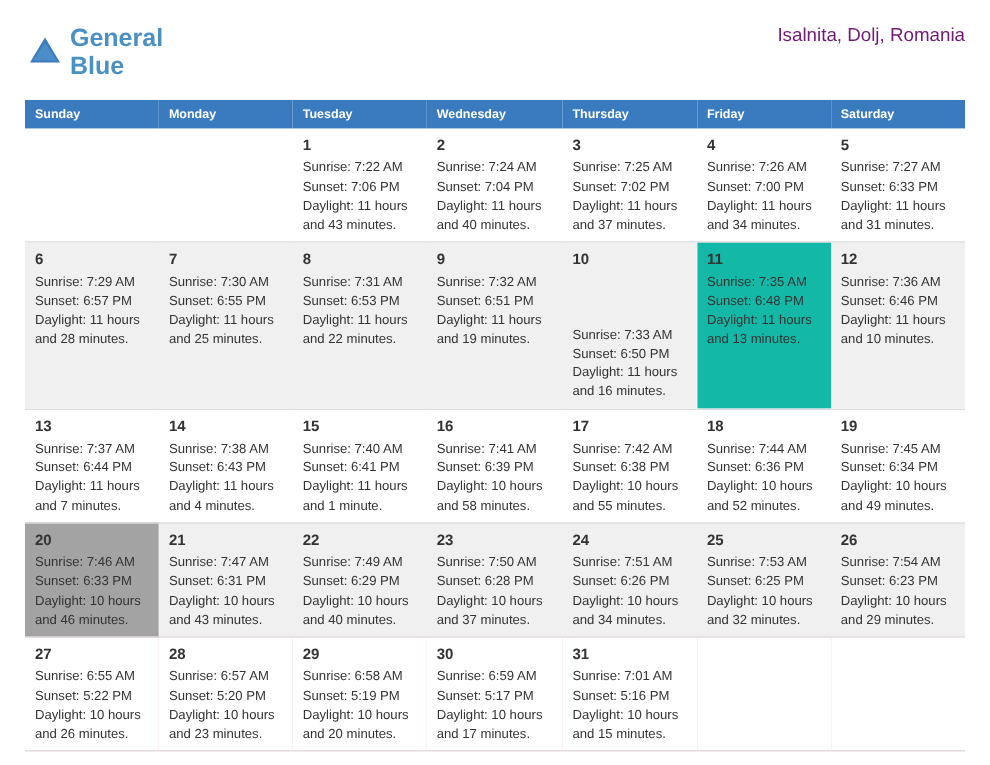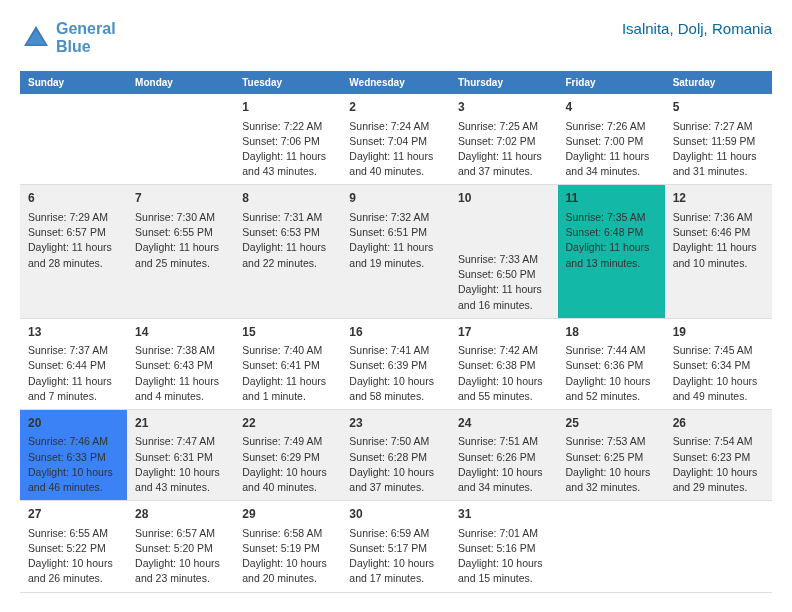--- a/index.html
+++ b/index.html
@@ -15,21 +15,21 @@
       justify-content: space-between;
       align-items: flex-start;
       margin-bottom: 16px;
     }
     .logo {
       display: flex;
       align-items: center;
       gap: 4px;
     }
     .logo-text {
-      font-size: 16px;
+      font-size: 20px;
       font-weight: bold;
       color: #333;
       line-height: 1.1;
     }
     .logo-text span {
       color: #4a90c4;
     }
     .logo-icon {
       width: 32px;
       height: 32px;
@@ -37,21 +37,21 @@
     .title-block {
       text-align: right;
     }
     .month-title {
       font-size: 36px;
       font-weight: 300;
       color: #333;
     }
     .location {
       font-size: 15px;
-      color: #0369a1;
+      color: #701a75;
     }
     table {
       width: 100%;
       border-collapse: collapse;
       font-size: 11px;
     }
     thead tr {
       background-color: #3a7abf;
       color: #fff;
     }
@@ -144,21 +144,21 @@
         </td>
         <td style="background-color: rgb(255, 255, 255);">
           <span class="day-num">4</span>
           <div class="day-info" style="white-space: pre-line;">Sunrise: 7:26 AM
 Sunset: 7:00 PM
 Daylight: 11 hours and 34 minutes.</div>
         </td>
         <td style="background-color: rgb(255, 255, 255);">
           <span class="day-num">5</span>
           <div class="day-info" style="white-space: pre-line;">Sunrise: 7:27 AM
-Sunset: 11:59 PM
+Sunset: 6:33 PM
 Daylight: 11 hours and 31 minutes.</div>
         </td>
       </tr>
       <tr style="background-color: rgb(240, 240, 240);">
         <td style="background-color: rgb(240, 240, 240);">
           <span class="day-num">6</span>
           <div class="day-info" style="white-space: pre-line;">Sunrise: 7:29 AM
 Sunset: 6:57 PM
 Daylight: 11 hours and 28 minutes.</div>
         </td>
@@ -237,21 +237,21 @@
 Daylight: 10 hours and 52 minutes.</div>
         </td>
         <td style="background-color: rgb(255, 255, 255);">
           <span class="day-num">19</span>
           <div class="day-info" style="white-space: pre-line;">Sunrise: 7:45 AM
 Sunset: 6:34 PM
 Daylight: 10 hours and 49 minutes.</div>
         </td>
       </tr>
       <tr style="background-color: rgb(240, 240, 240);">
-        <td style="background-color: #3b82f6;">
+        <td style="background-color: #a3a3a3;">
           <span class="day-num">20</span>
           <div class="day-info" style="white-space: pre-line;">Sunrise: 7:46 AM
 Sunset: 6:33 PM
 Daylight: 10 hours and 46 minutes.</div>
         </td>
         <td style="background-color: rgb(240, 240, 240);">
           <span class="day-num">21</span>
           <div class="day-info" style="white-space: pre-line;">Sunrise: 7:47 AM
 Sunset: 6:31 PM
 Daylight: 10 hours and 43 minutes.</div>

